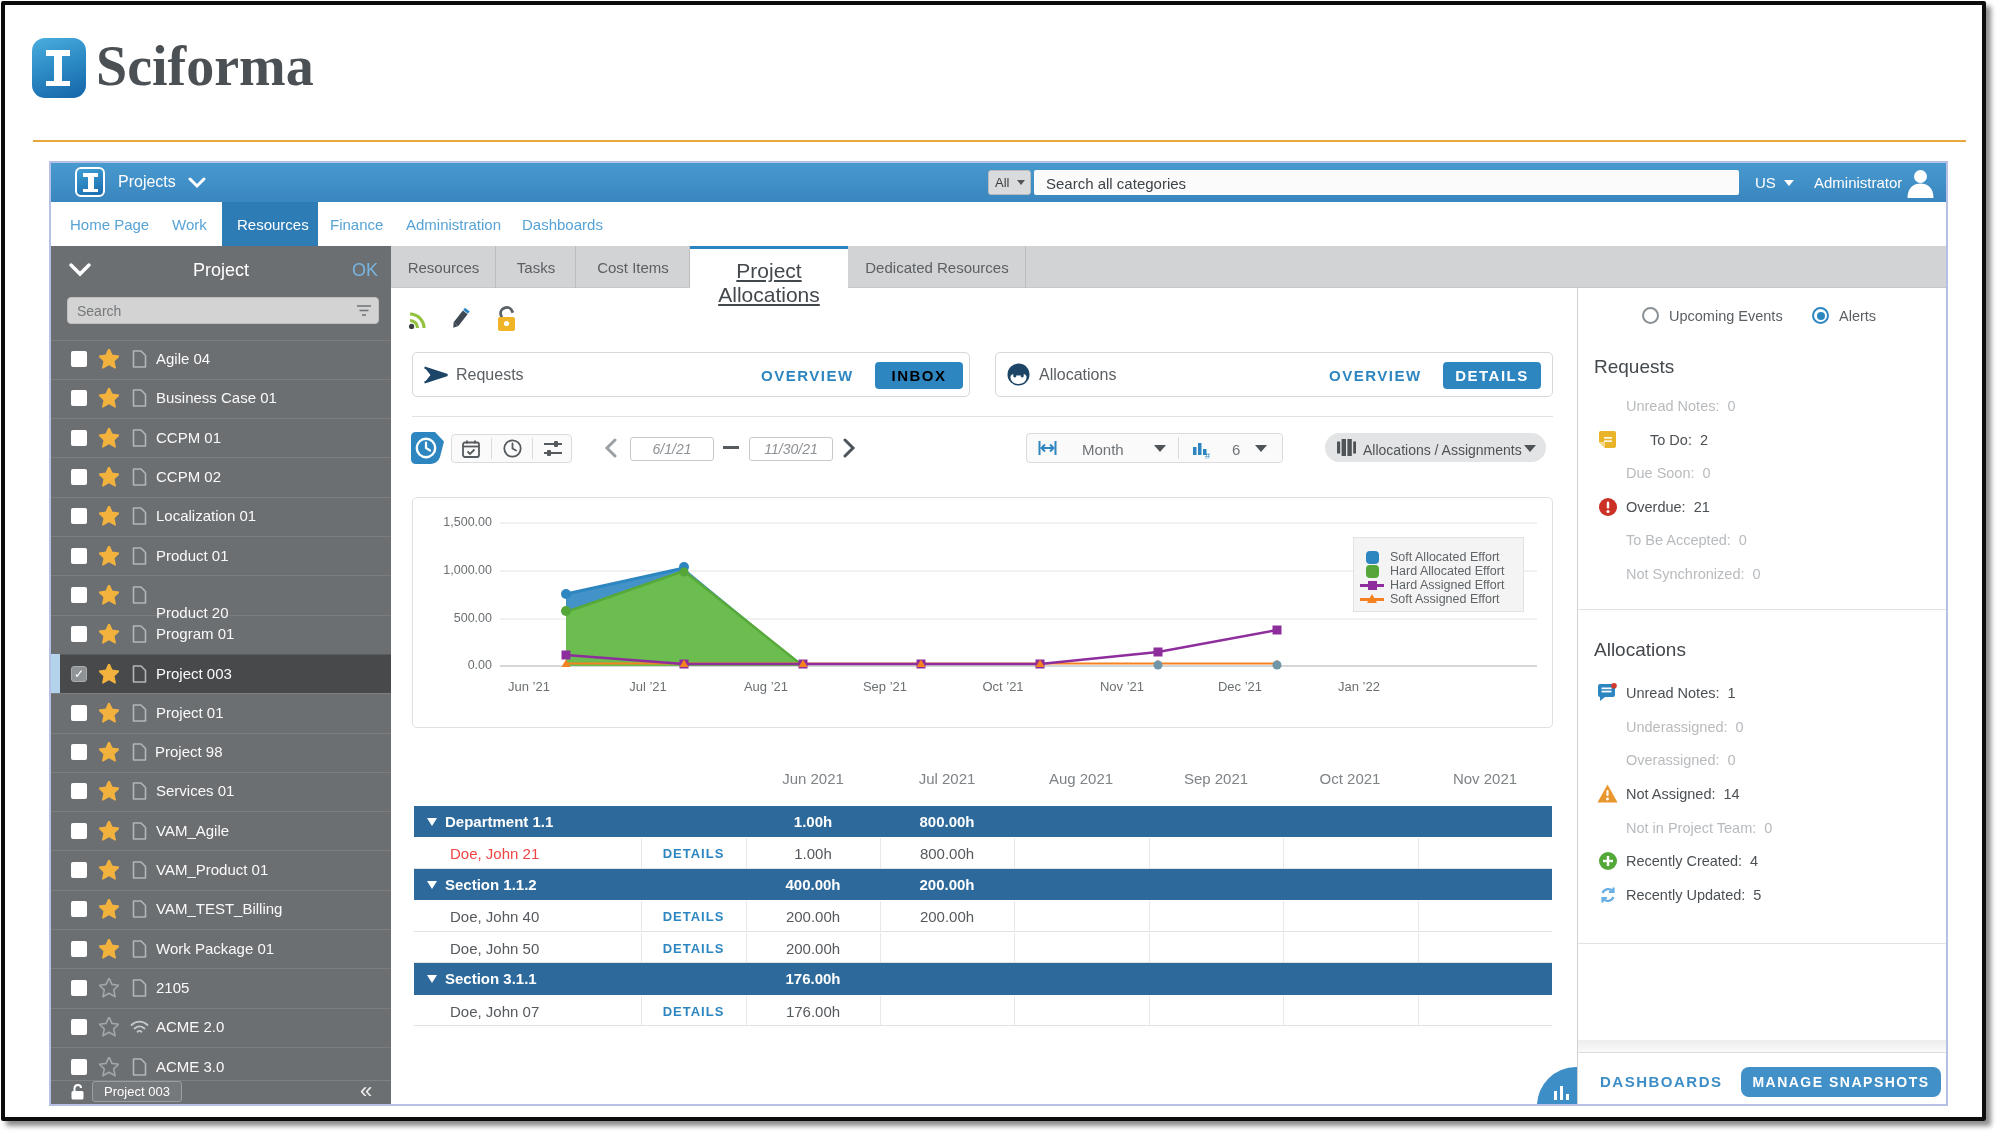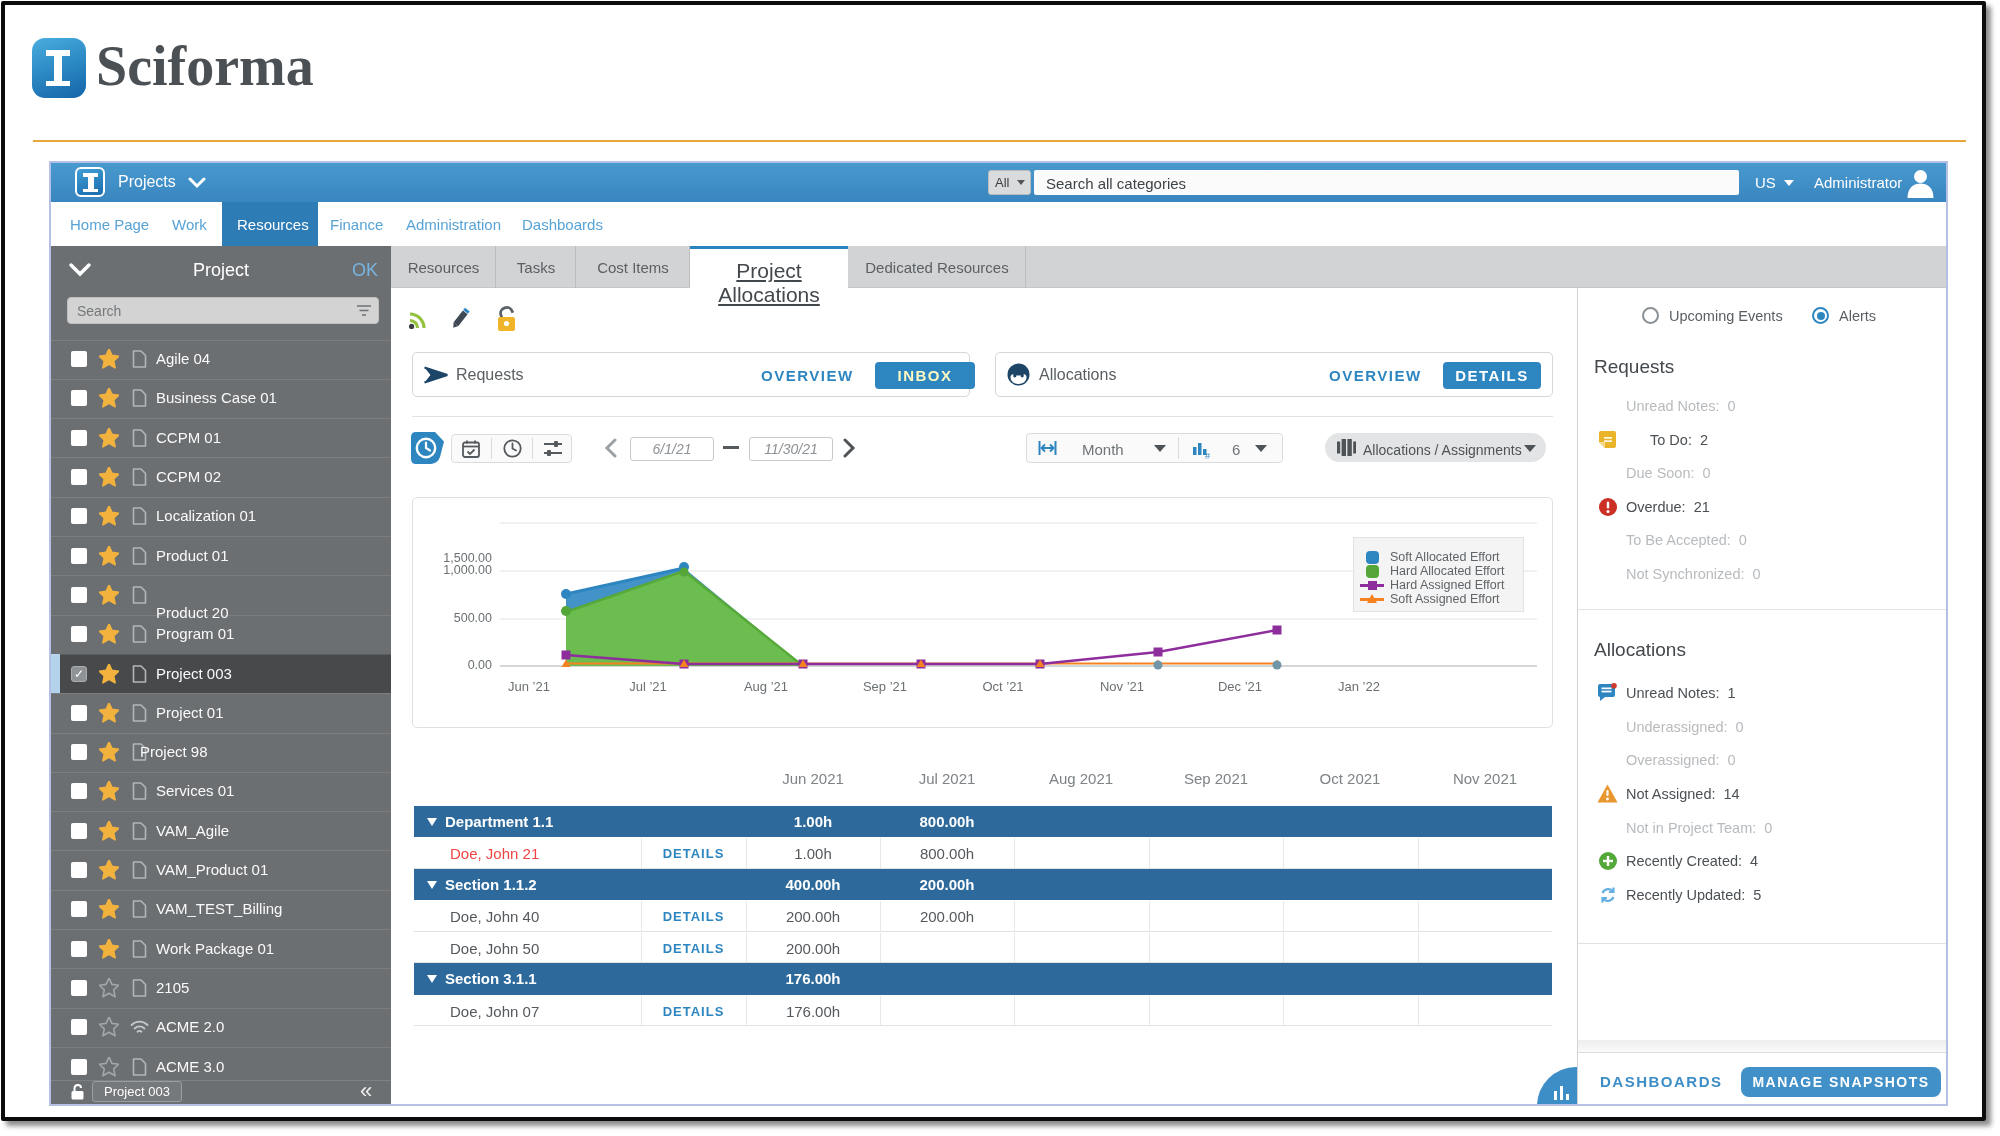--- a/index.html
+++ b/index.html
@@ -147,21 +147,21 @@
   </svg>
 <div class="ab" style="left:156px;top:703.9px;font-size:15px;color:#fafafa;">Project 01</div>
 <div class="ab" style="left:51px;top:732.5px;width:340px;height:1px;background:rgba(255,255,255,0.10);"></div>
 <div class="ab" style="left:71px;top:744.1px;width:16px;height:16px;background:#fff;border-radius:2px;"></div>
 <svg class="ab" style="left:99px;top:742.15px;" width="20" height="20" viewBox="0 0 20 20">
     <polygon points="10,0 12.9,6.4 19.8,7.2 14.7,11.9 16.1,18.8 10,15.3 3.9,18.8 5.3,11.9 0.2,7.2 7.1,6.4" fill="#f2b23e" stroke="#f2b23e" stroke-width="1.6" stroke-linejoin="round"></polygon>
   </svg>
 <svg class="ab" style="left:131.5px;top:743.15px;" width="15" height="18" viewBox="0 0 15 18">
     <path d="M1.5 1 H9 L13.5 5.5 V17 H1.5 Z" fill="none" stroke="#b3b6b8" stroke-width="1.6" stroke-linejoin="round"></path>
   </svg>
-<div class="ab" style="left:140px;top:743.1px;font-size:15px;color:#fafafa;">Project 98</div>
+<div class="ab" style="left:155px;top:743.1px;font-size:15px;color:#fafafa;">Project 98</div>
 <div class="ab" style="left:51px;top:771.8px;width:340px;height:1px;background:rgba(255,255,255,0.10);"></div>
 <div class="ab" style="left:71px;top:783.4px;width:16px;height:16px;background:#fff;border-radius:2px;"></div>
 <svg class="ab" style="left:99px;top:781.4499999999999px;" width="20" height="20" viewBox="0 0 20 20">
     <polygon points="10,0 12.9,6.4 19.8,7.2 14.7,11.9 16.1,18.8 10,15.3 3.9,18.8 5.3,11.9 0.2,7.2 7.1,6.4" fill="#f2b23e" stroke="#f2b23e" stroke-width="1.6" stroke-linejoin="round"></polygon>
   </svg>
 <svg class="ab" style="left:131.5px;top:782.4499999999999px;" width="15" height="18" viewBox="0 0 15 18">
     <path d="M1.5 1 H9 L13.5 5.5 V17 H1.5 Z" fill="none" stroke="#b3b6b8" stroke-width="1.6" stroke-linejoin="round"></path>
   </svg>
 <div class="ab" style="left:156px;top:782.4px;font-size:15px;color:#fafafa;">Services 01</div>
 <div class="ab" style="left:51px;top:811.1px;width:340px;height:1px;background:rgba(255,255,255,0.10);"></div>
@@ -262,21 +262,21 @@
 <rect x="3" y="12" width="17" height="14" rx="2" fill="#f0b429"></rect>
     <circle cx="11.5" cy="18.5" r="2.6" fill="#fff"></circle>
   </svg>
 <div class="ab" style="left:412px;top:352px;width:558px;height:45px;border:1px solid #d7d7d7;border-radius:5px;"></div>
 <svg class="ab" style="left:424px;top:365px;" width="24" height="20" viewBox="0 0 24 20">
     <path d="M0.5 2.5 L23.5 10 L0.5 17.5 L6.5 10 Z" fill="#1d4567"></path>
     <path d="M0.5 2.5 L23.5 10 M0.5 17.5 L23.5 10" stroke="#1d4567" stroke-width="2" stroke-linejoin="round"></path>
   </svg>
 <div class="ab" style="left:456px;top:366px;font-size:16px;color:#5a5f63;">Requests</div>
 <div class="ab" style="left:761px;top:367px;font-size:15px;font-weight:bold;color:#2e86c1;letter-spacing:1.5px;">OVERVIEW</div>
-<div class="ab tc" style="left:875px;top:362px;width:100px;height:27px;background:#2e86c1;border-radius:4px;font-size:15px;font-weight:bold;color:#fef9c3;letter-spacing:1.5px;line-height:27px;">INBOX</div>
+<div class="ab tc" style="left:875px;top:362px;width:88px;height:27px;background:#2e86c1;border-radius:4px;font-size:15px;font-weight:bold;color:#000000;letter-spacing:1.5px;line-height:27px;">INBOX</div>
 <div class="ab" style="left:995px;top:352px;width:558px;height:45px;border:1px solid #d7d7d7;border-radius:5px;"></div>
 <svg class="ab" style="left:1007px;top:363px;" width="23" height="23" viewBox="0 0 23 23">
 <circle cx="11.5" cy="11.5" r="11" fill="#1d4567"></circle>
     <ellipse cx="11.5" cy="14.8" rx="8" ry="6.2" fill="#fff"></ellipse>
 <ellipse cx="11.5" cy="9.2" rx="8" ry="3.4" fill="#1d4567"></ellipse>
 <circle cx="7.8" cy="12.8" r="1.6" fill="#1d4567"></circle>
     <circle cx="15.2" cy="12.8" r="1.6" fill="#1d4567"></circle>
   </svg>
 <div class="ab" style="left:1039px;top:366px;font-size:16px;color:#5a5f63;">Allocations</div>
 <div class="ab" style="left:1329px;top:367px;font-size:15px;font-weight:bold;color:#2e86c1;letter-spacing:1.5px;">OVERVIEW</div>
@@ -334,21 +334,21 @@
 <div class="ab" style="left:1325px;top:433px;width:221px;height:29px;background:#e3e4e5;border-radius:15px;"></div>
 <svg class="ab" style="left:1337px;top:439px;" width="19" height="17" viewBox="0 0 19 17">
 <rect x="0" y="2.5" width="3.2" height="12" fill="#4e5357"></rect>
     <rect x="4.6" y="0" width="4.4" height="17" fill="#4e5357"></rect>
     <rect x="10.4" y="0" width="4.4" height="17" fill="#4e5357"></rect>
     <rect x="16.2" y="2.5" width="2.8" height="12" fill="#4e5357"></rect>
   </svg>
 <div class="ab" style="left:1363px;top:441.5px;font-size:14px;color:#4e5357;">Allocations / Assignments</div>
 <div class="ab" style="left:1524px;top:445px;width:0;height:0;border-left:6px solid transparent;border-right:6px solid transparent;border-top:7px solid #4e5357;"></div>
 <div class="ab" style="left:412px;top:497px;width:1141px;height:231px;border:1px solid #e0e0e0;border-radius:5px;"></div>
-<div class="ab" style="left:437px;top:515px;width:55px;font-size:12.5px;color:#6b7073;text-align:right;margin-top:36px;">1,500.00</div>
+<div class="ab" style="left:437px;top:515px;width:55px;font-size:12.5px;color:#6b7073;text-align:right;">1,500.00</div>
 <div class="ab" style="left:437px;top:563px;width:55px;font-size:12.5px;color:#6b7073;text-align:right;">1,000.00</div>
 <div class="ab" style="left:437px;top:611px;width:55px;font-size:12.5px;color:#6b7073;text-align:right;">500.00</div>
 <div class="ab" style="left:437px;top:658px;width:55px;font-size:12.5px;color:#6b7073;text-align:right;">0.00</div>
 <div class="ab tc" style="left:489px;top:679px;width:80px;font-size:13px;color:#6b7073;">Jun ’21</div>
 <div class="ab tc" style="left:608px;top:679px;width:80px;font-size:13px;color:#6b7073;">Jul ’21</div>
 <div class="ab tc" style="left:726px;top:679px;width:80px;font-size:13px;color:#6b7073;">Aug ’21</div>
 <div class="ab tc" style="left:845px;top:679px;width:80px;font-size:13px;color:#6b7073;">Sep ’21</div>
 <div class="ab tc" style="left:963px;top:679px;width:80px;font-size:13px;color:#6b7073;">Oct ’21</div>
 <div class="ab tc" style="left:1082px;top:679px;width:80px;font-size:13px;color:#6b7073;">Nov ’21</div>
 <div class="ab tc" style="left:1200px;top:679px;width:80px;font-size:13px;color:#6b7073;">Dec ’21</div>

